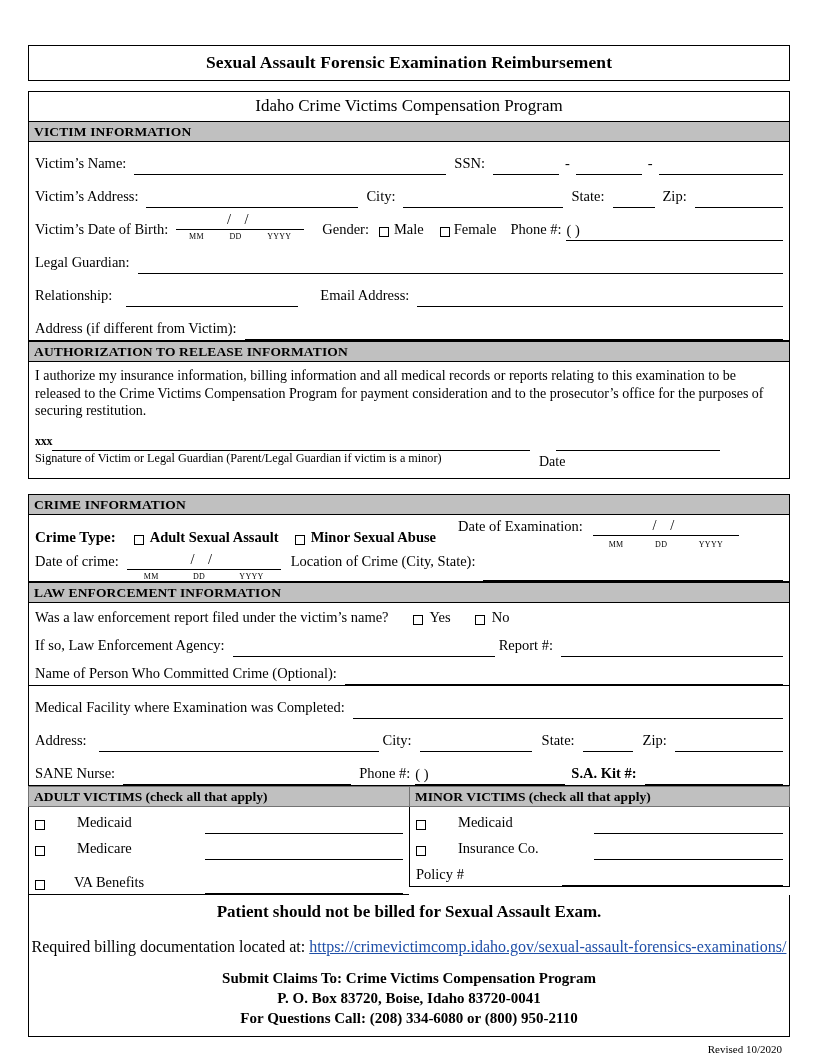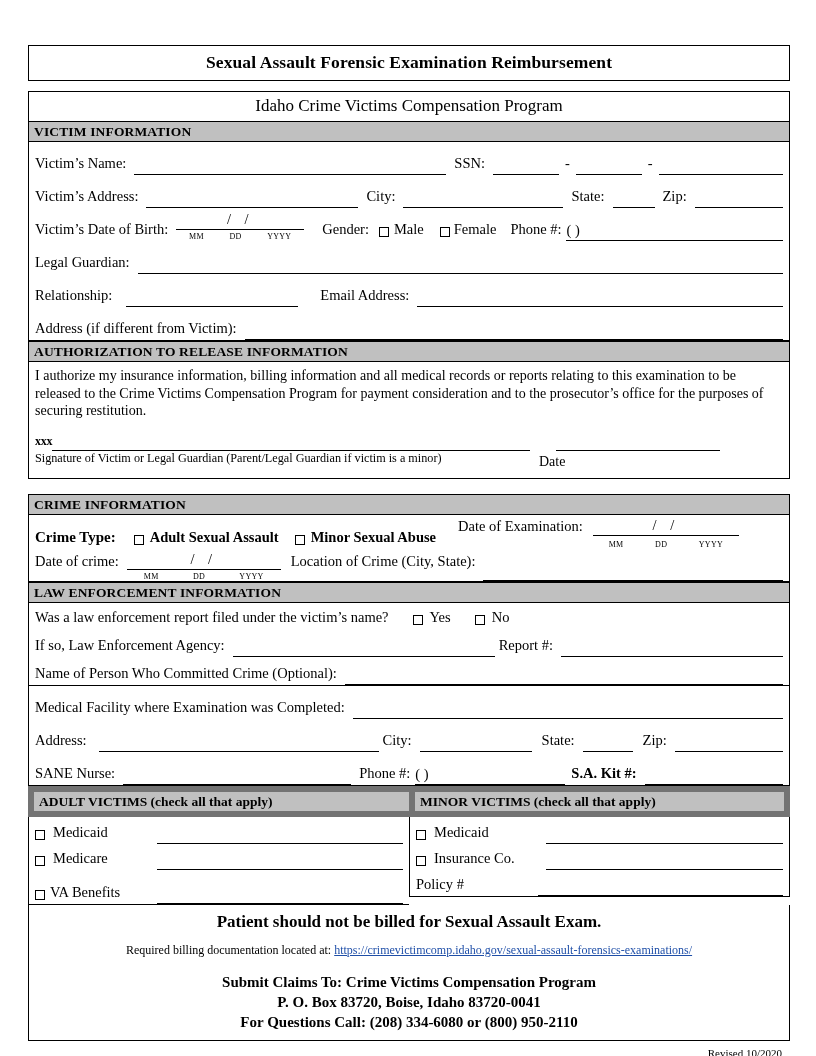--- a/index.html
+++ b/index.html
@@ -145,60 +145,61 @@
     padding: 0 6px;
     font-size: 12.2px;
   }
   .cap-date { font-size: 14px; padding-top: 3px; }
 
   
   .two-col { display: flex; }
   .col { flex: 1 1 50%; box-sizing: border-box; }
   .col-head {
     background: #c0c0c0;
-    border: 6px solid #737373;
+    border: 1px solid #737373;
     box-sizing: border-box;
     font-weight: bold;
     font-size: 13.5px;
     padding: 2px 0 2px 5px;
     line-height: 15px;
   }
   .col.left .col-head { border-right: none; }
   .col-body {
     border: 1px solid #000;
     border-top: none;
     box-sizing: border-box;
   }
   .col.left .col-body { border-right: none; }
   .chk-row {
     display: flex;
     align-items: flex-end;
     height: 25px;
     padding: 0 6px;
     font-size: 14.5px;
     white-space: nowrap;
+    gap: 24px;
   }
 
   
   .notice {
     border: 1px solid #000;
     border-top: none;
     box-sizing: border-box;
     text-align: center;
     padding: 6px 0 8px 0;
   }
   .notice-h {
     font-weight: bold;
     font-size: 17px;
     line-height: 21px;
   }
   .notice-sub {
-    font-size: 12px;
+    font-size: 16px;
     line-height: 17px;
-    margin-top: 10px;
+    margin-top: 16px;
   }
   .link { color: #1f4fa8; text-decoration: underline; }
   .notice-blk {
     font-weight: bold;
     font-size: 15px;
     line-height: 20px;
     margin-top: 13px;
   }
   .revised {
     text-align: right;

